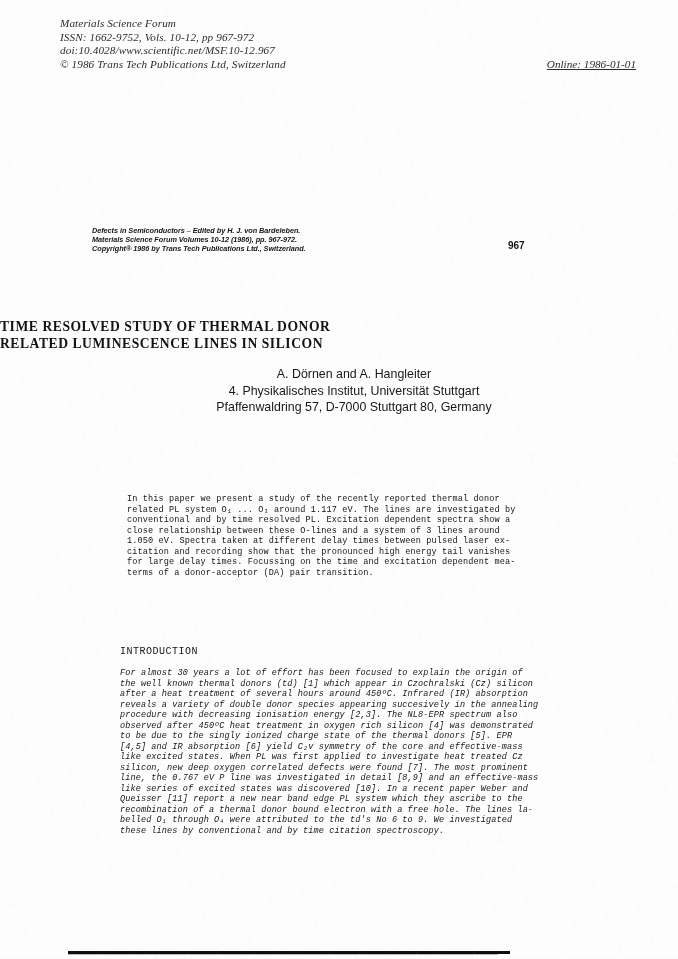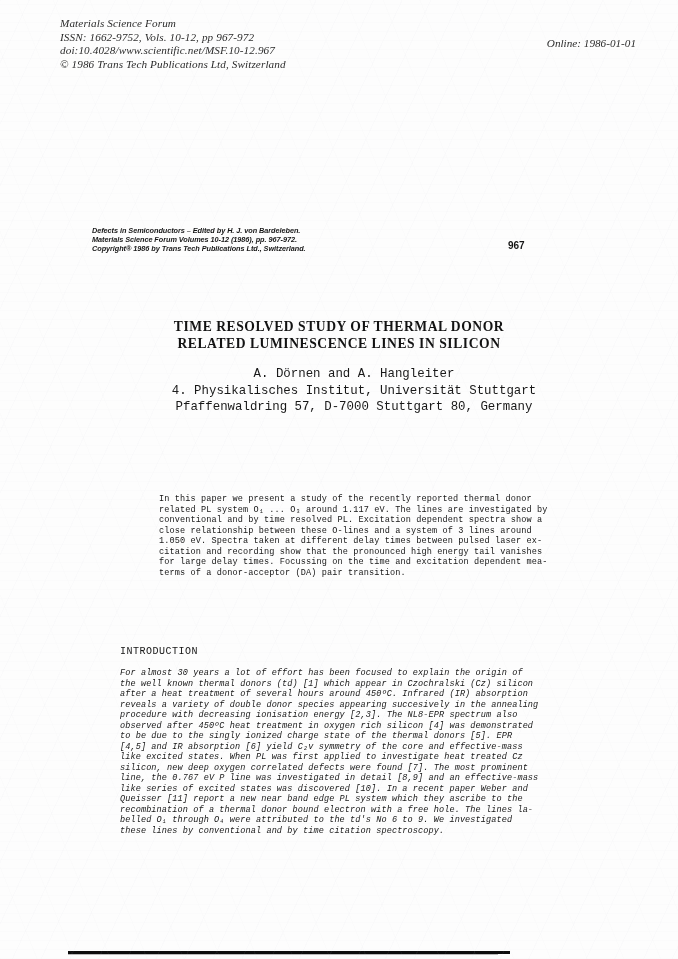--- a/index.html
+++ b/index.html
@@ -36,37 +36,38 @@
   
   .pub-header {
     position: absolute;
     left: 60px;
     top: 17px;
     right: 42px;
   }
   .pub-header-row {
     display: flex;
     justify-content: space-between;
-    align-items: center;
+    align-items: flex-end;
   }
   .pub-left {
     font-family: "Liberation Serif", serif;
     font-style: italic;
     font-size: 11.2px;
     line-height: 13.6px;
     color: #2b2b2b;
     letter-spacing: 0.1px;
   }
   .pub-right {
     font-family: "Liberation Serif", serif;
     font-style: italic;
     font-size: 11.2px;
     line-height: 13.6px;
     color: #2b2b2b;
     white-space: nowrap;
+    text-decoration: underline;
   }
   .pub-left div { white-space: nowrap; }
 
   
   .stamp {
     position: absolute;
     left: 80px;
     top: 226px;
     font-family: "Liberation Sans", sans-serif;
     font-style: italic;
@@ -86,41 +87,41 @@
     font-size: 10px;
     color: #141414;
   }
 
   
   .title-block {
     position: absolute;
     left: 0;
     right: 0;
     top: 318px;
-    text-align: center;
+    text-align: left;
   }
   .title-line {
     font-family: "Liberation Serif", serif;
     font-weight: bold;
     font-size: 13.6px;
     line-height: 17px;
     letter-spacing: 0.55px;
     color: #121212;
   }
 
   
   .author-block {
     position: absolute;
     left: 0;
     right: 0;
     top: 366px;
     text-align: center;
   }
   .author-line {
-    font-family: Liberation Mono, monospace;
+    font-family: Liberation Sans, sans-serif;
     font-size: 12.4px;
     line-height: 16.5px;
     color: #17171
     7;
     color: #171717;
     padding-left: 30px;
   }
 
   
   .mono {
@@ -130,21 +131,21 @@
   }
   .abstract {
     position: absolute;
     left: 127px;
     top: 494px;
     width: 433px;
     font-size: 8.55px;
     line-height: 10.55px;
     letter-spacing: 0.12px;
   }
-  .abstract .ln { white-space: pre; display: block; margin-left: 32px; }
+  .abstract .ln { white-space: pre; display: block; }
 
   .section-head {
     position: absolute;
     left: 120px;
     top: 646px;
     font-family: "Liberation Mono", "DejaVu Sans Mono", monospace;
     font-size: 10px;
     letter-spacing: 0.5px;
     color: #151515;
   }

